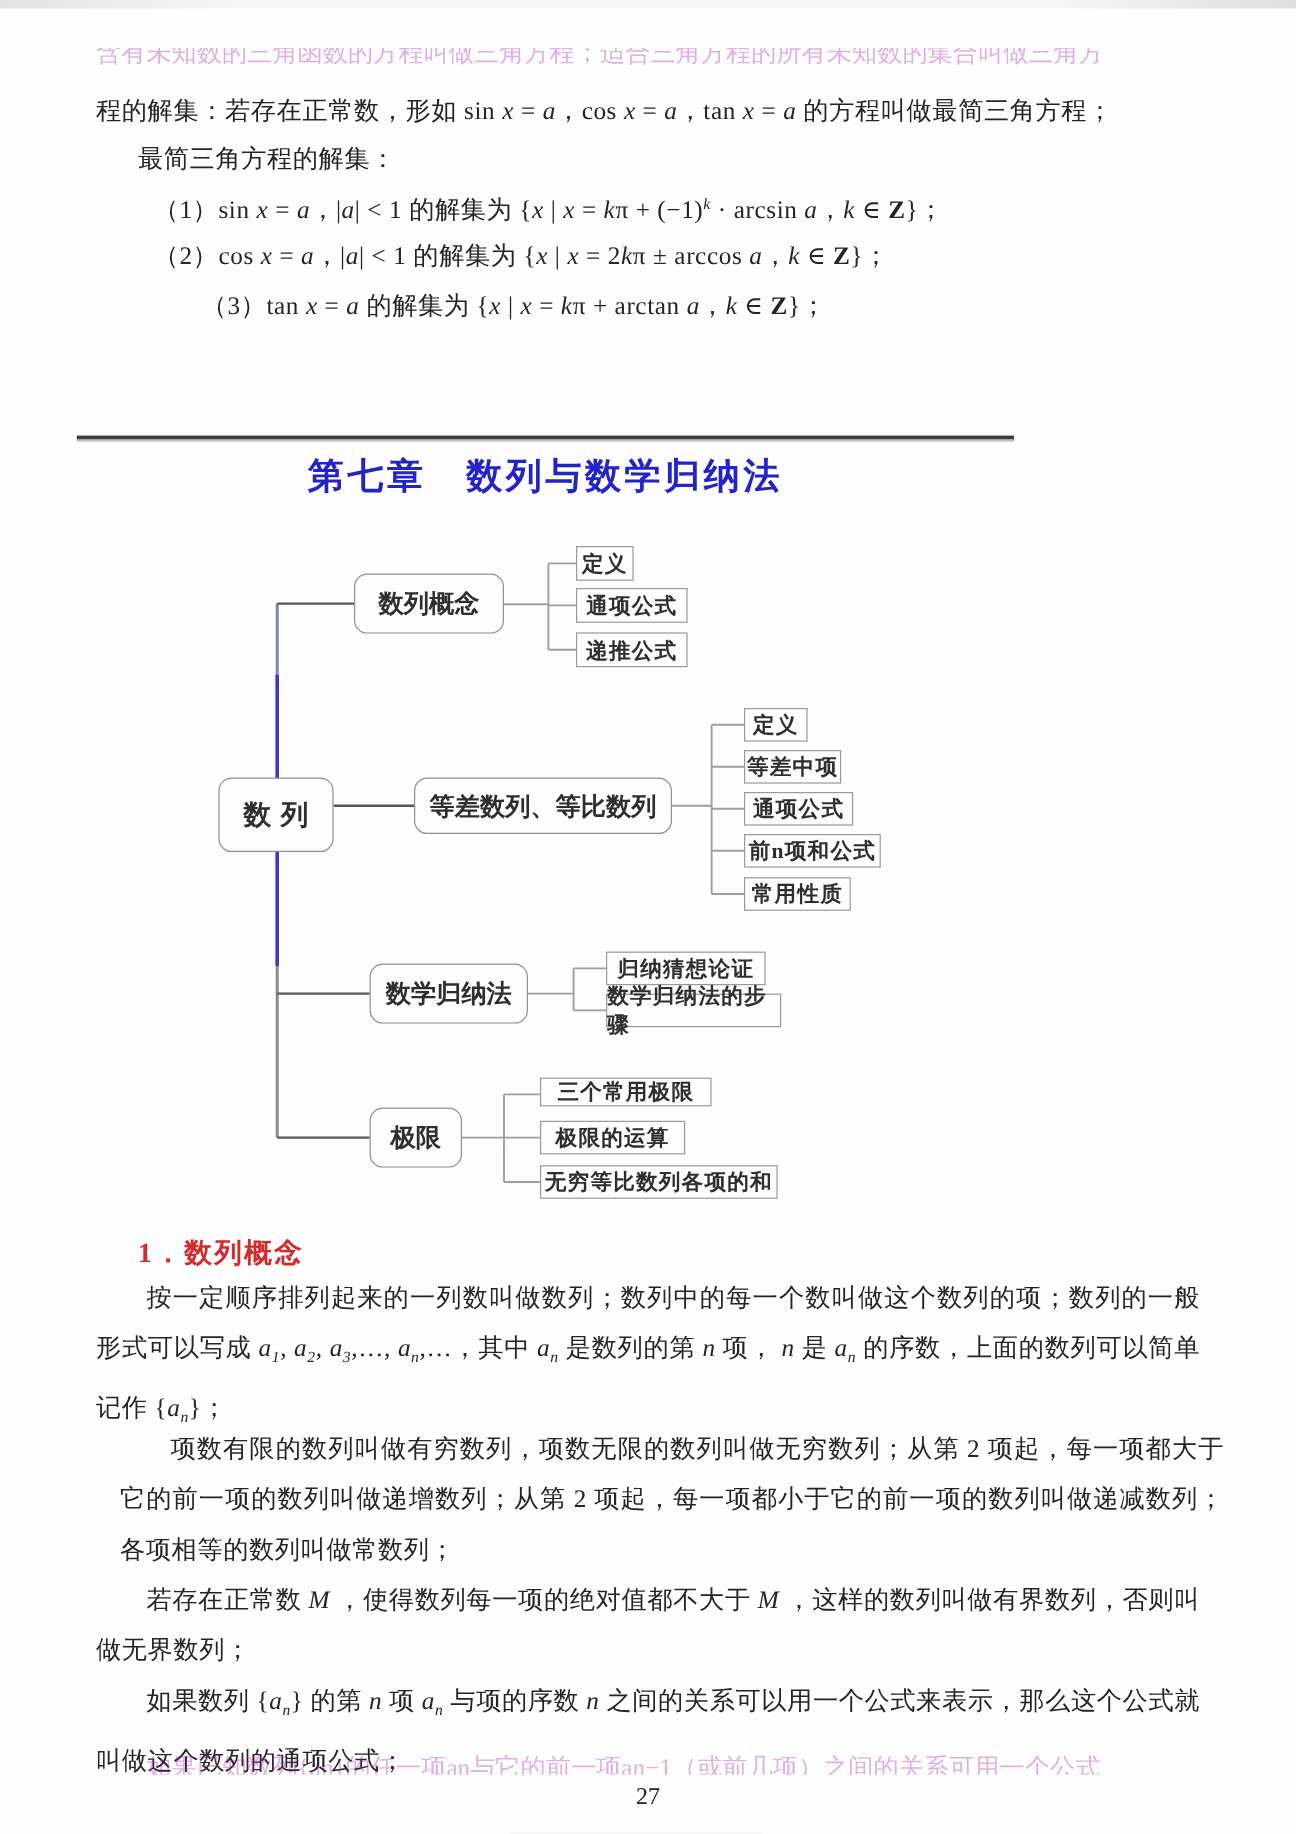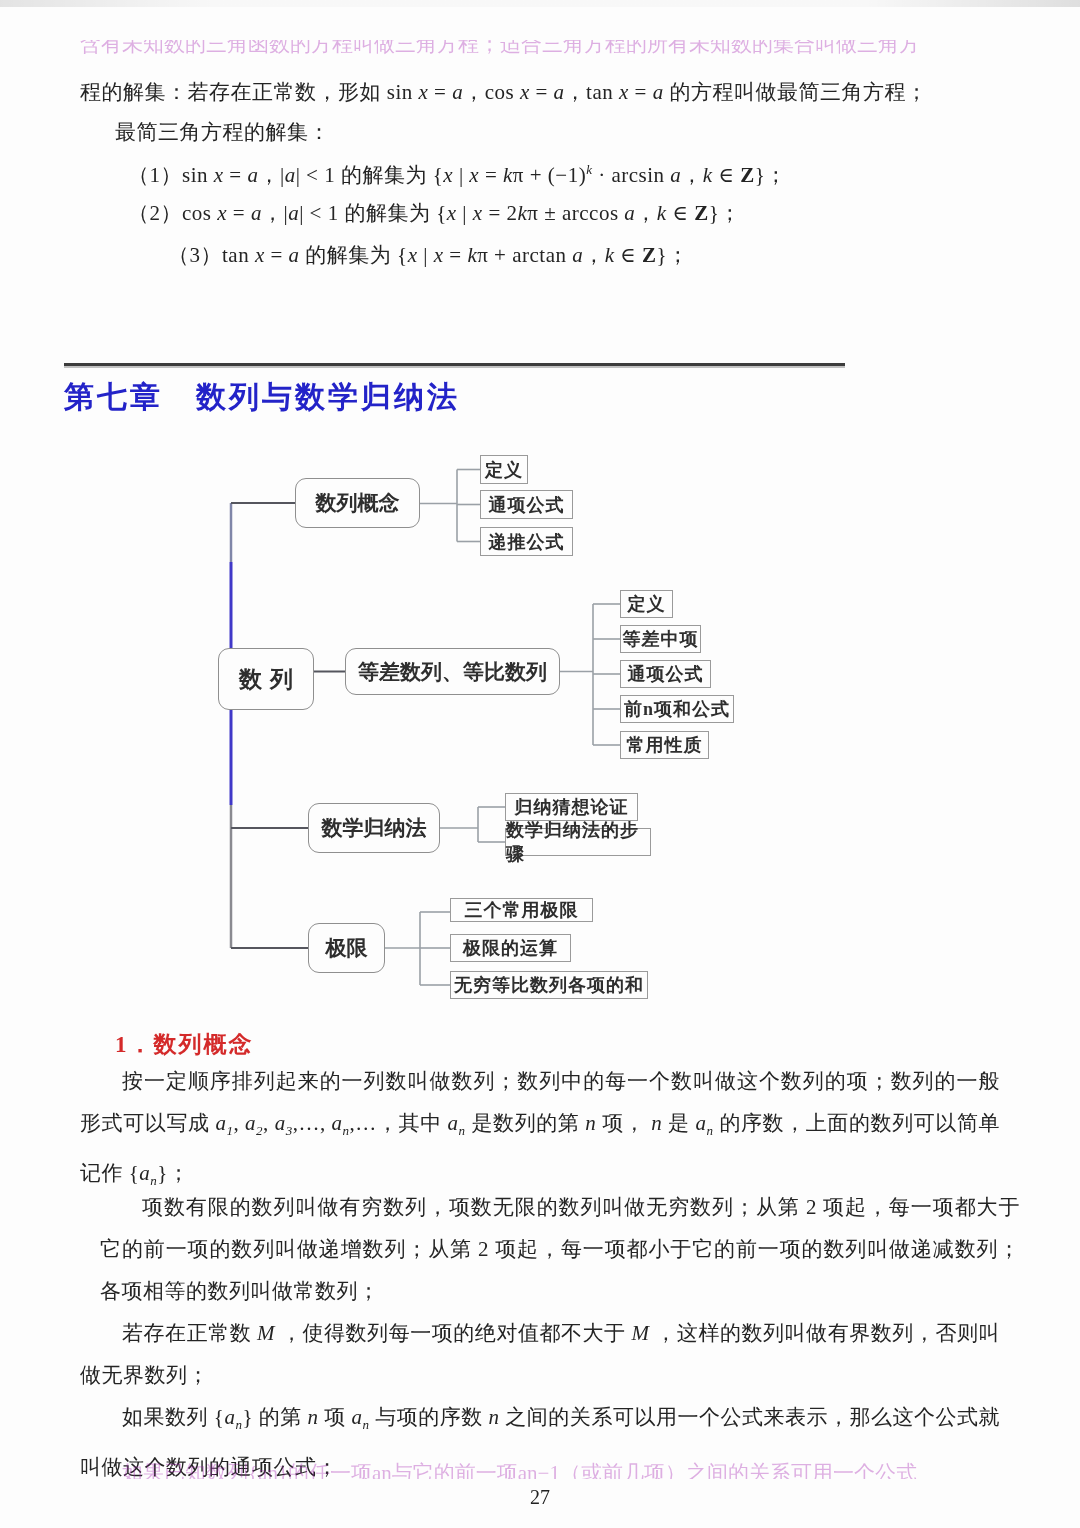--- a/index.html
+++ b/index.html
@@ -14,28 +14,28 @@
   .rich sub{font-size:.62em;font-style:italic;}
   .rich sup{font-size:.62em;font-style:italic;}
   .rich b{font-weight:bold;}
   .faded-clip{position:absolute;overflow:hidden;}
   .faded-clip span{display:block;opacity:.34;filter:blur(.6px);color:#a21caf;font-size:21px;line-height:30px;}
   .wmark{position:absolute;left:518px;top:281px;display:flex;align-items:center;gap:8px;}
   .wmark-text{font-family:"Liberation Sans","DejaVu Sans",sans-serif;font-weight:bold;font-size:23px;
         color:#c9c9c9;text-shadow:1px 1px 0 #f4f4f4,-1px -1px 0 #a6a6a6;letter-spacing:1px;}
   .hrule{position:absolute;left:64px;top:363px;width:781px;height:2.5px;background:#3c3c3c;
         box-shadow:0 2px 0 rgba(120,120,120,.45);}
-  .chapter-title{position:absolute;left:64px;top:377px;width:781px;text-align:left;
+  .chapter-title{position:absolute;left:64px;top:377px;width:781px;text-align:center;
         font-size:30px;font-weight:bold;color:#2323c8;letter-spacing:3px;}
   .diagram{position:absolute;left:0;top:440px;width:1080px;height:578px;}
   .diagram svg{position:absolute;left:0;top:0;}
   .node{position:absolute;background:#fdfdfd;border:1.5px solid #8f8f8f;border-radius:11px;
         display:flex;align-items:center;justify-content:center;font-weight:bold;color:#2e2e2e;
         box-sizing:border-box;font-size:21px;}
-  .node.root{font-size:23px;letter-spacing:8px;padding-left:8px;margin-left:36px;}
+  .node.root{font-size:23px;letter-spacing:8px;padding-left:8px;}
   .node.leaf{border-radius:0;border-width:1.3px;border-color:#9a9a9a;font-size:18px;letter-spacing:1px;}
   .sec-heading{position:absolute;left:115px;top:1029px;font-size:23px;font-weight:bold;color:#d42a2a;letter-spacing:2px;}
   .pagenum{position:absolute;left:0;top:1486px;width:1080px;text-align:center;font-size:20px;color:#222;}
 </style>
 </head>
 <body>
 
 <div class="page">
 
   <div class="scan-smudge"></div>

